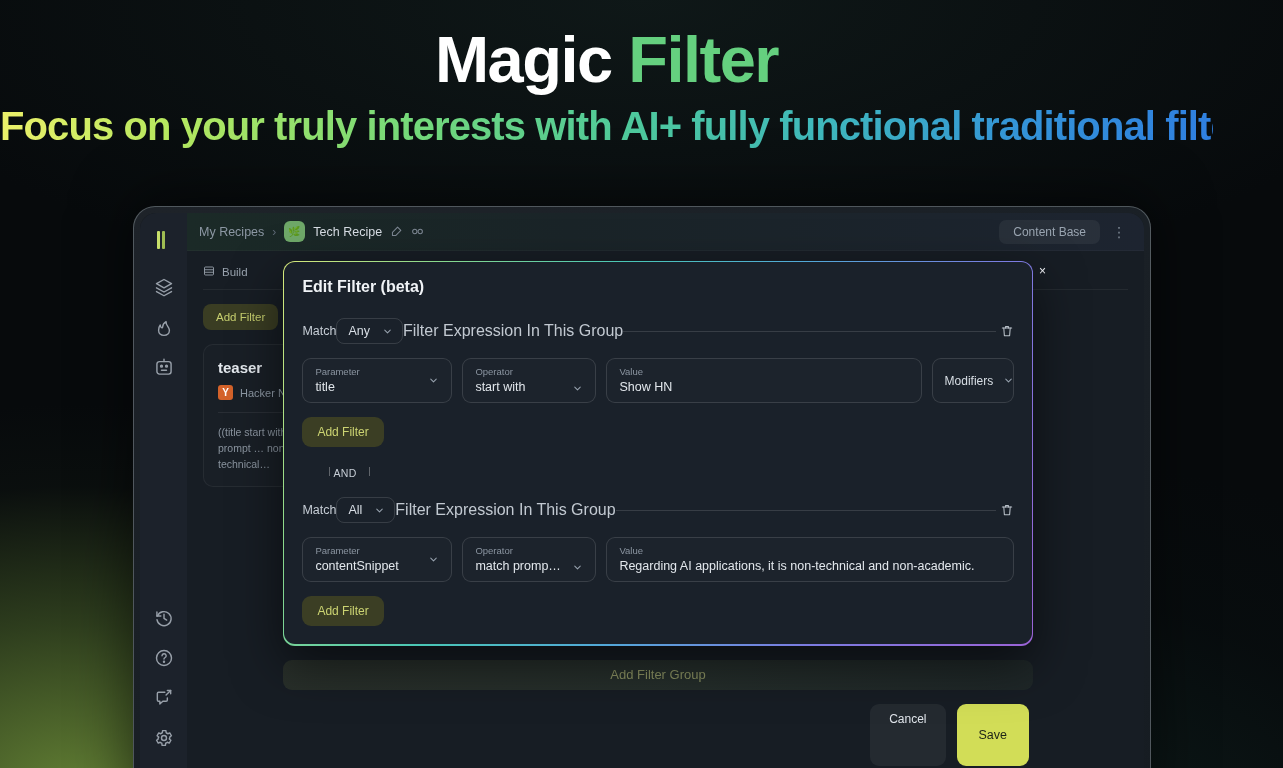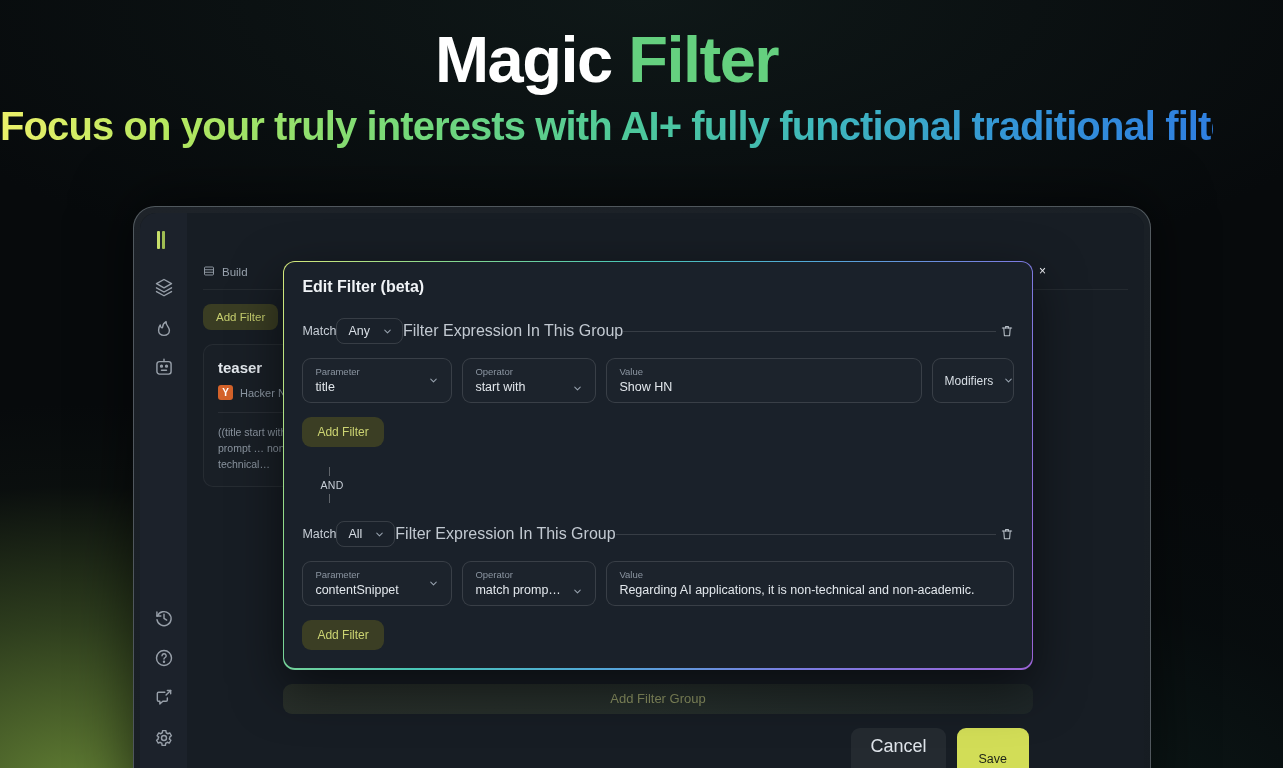--- a/index.html
+++ b/index.html
@@ -181,33 +181,33 @@
   }
   .sparkle { color:#d7d764; font-size:11px; }
 
   .add-filter {
     display:inline-block; margin-top:14px;
     background:#3b3e24; color:#ccd472; font-size:12px;
     padding: 8px 15px; border-radius:9px;
   }
 
   
-  #and-block { padding: 20px 0 18px 18px; display:flex; flex-direction:column; align-items:flex-start; gap:3px; }
+  #and-block { padding: 20px 0 18px 18px; display:flex; flex-direction:row; align-items:flex-start; gap:3px; }
   #and-block .vl { width:1px; height:9px; background:rgba(255,255,255,0.3); margin-left:9px; }
   #and-text { color:#c6cdd5; font-size:10.5px; letter-spacing:0.4px; }
 
   
   #add-group {
     margin-top: 14px; height:30px; border-radius:9px;
     background: linear-gradient(90deg, rgba(120,130,70,0.18) 0%, rgba(90,110,70,0.22) 50%, rgba(70,90,60,0.16) 100%);
     display:flex; align-items:center; justify-content:center;
     color:#8d9464; font-size:13px;
   }
   #footer { margin-top: 14px; display:flex; justify-content:flex-end; gap:11px; padding-right: 4px;}
-  #cancel-btn { background:rgba(255,255,255,0.06); color:#dfe4ea; font-size:18px; padding:8px 19px; border-radius:9px; }
+  #cancel-btn { background:rgba(255,255,255,0.06); color:#dfe4ea; font-size:12px; padding:8px 19px; border-radius:9px; }
   #save-btn { background:#d2dd57; color:#1d2317; font-size:12.5px; padding:24px 22px; border-radius:9px; font-weight:500;}
 </style>
 </head>
 <body>
 
 <div id="page">
 
   <div id="hero">
     <div id="title">
       <span class="w1">Magic</span>
@@ -295,20 +295,40 @@
             </span>
           </div>
           <div class="sb-icon">
             
           </div>
         </div>
       </div>
 
       <div id="main">
 
+        <div id="topbar">
+          <span class="crumb">My Recipes</span>
+          <span class="crumb-sep">›</span>
+          <span class="crumb-badge">🌿</span>
+          <span class="crumb-active">Tech Recipe</span>
+          <span class="tb-icon">
+            <svg viewBox="0 0 24 24" fill="none" stroke="currentColor" stroke-width="1.9" stroke-linecap="round" stroke-linejoin="round">
+              <path d="M14 4l6 6-9.5 9.5H4.5V13.5z"></path>
+            </svg>
+          </span>
+          <span class="tb-icon">
+            <svg viewBox="0 0 24 24" fill="none" stroke="currentColor" stroke-width="1.9" stroke-linecap="round">
+              <circle cx="7" cy="12" r="4"></circle>
+                <circle cx="17" cy="12" r="4"></circle>
+            </svg>
+          </span>
+          <span class="topbar-spacer"></span>
+          <span id="content-base-btn">Content Base</span>
+          <span id="kebab">⋮</span>
+        </div>
 
         <div id="bgcontent">
           <div id="build-row">
             <span>
               <svg viewBox="0 0 24 24" fill="none" stroke="currentColor" stroke-width="1.8">
                 <rect x="3" y="4" width="18" height="16" rx="2"></rect>
                   <path d="M3 9.5h18M3 14.5h18"></path>
               </svg>
             </span>
             <span>Build</span>

